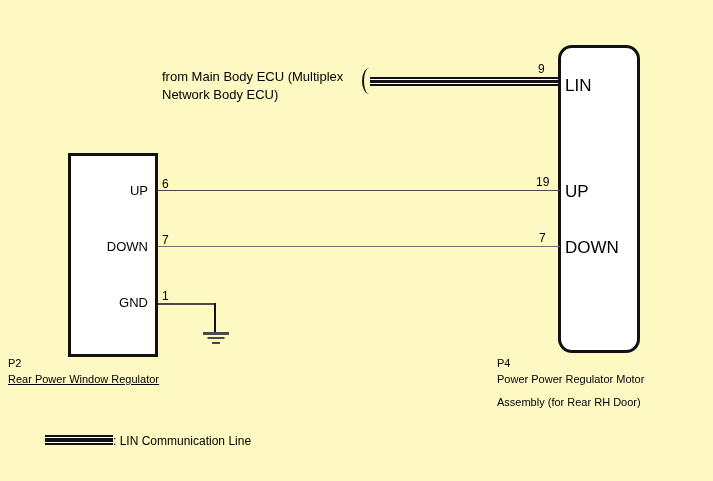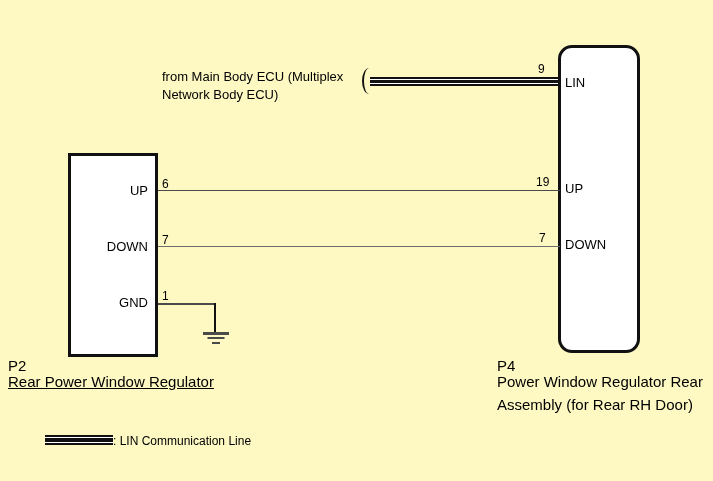--- a/index.html
+++ b/index.html
@@ -94,25 +94,25 @@
     line-height: 1.28;
   }
   .pin-name {
     font-size: 13px;
     text-align: right;
   }
   .pin-num {
     font-size: 12px;
   }
   .pin-name-r {
-    font-size: 13px;
+    font-size: 17px;
     text-align: left;
   }
   .caption {
-    font-size: 15px;
+    font-size: 11px;
   }
   .note {
     font-size: 13px;
   }
   .legend-text {
     font-size: 12px;
   }
 
   
   #ground-symbol {
@@ -194,19 +194,19 @@
   <div id="ground-symbol">
     <i class="g1"></i>
       <i class="g2"></i>
       <i class="g3"></i>
   </div>
 
   <div class="txt caption" style="left:8px; top:356px;">P2</div>
   <div class="txt caption" style="left:8px; top:372px;text-decoration:underline;">Rear Power Window Regulator</div>
 
   <div class="txt caption" style="left:497px; top:356px;">P4</div>
-  <div class="txt caption" style="left:497px; top:372px;">Power Window Regulator Rear</div>
+  <div class="txt caption" style="left:497px; top:372px;">Power Power Regulator Motor</div>
   <div class="txt caption" style="left:497px; top:395px;">Assembly (for Rear RH Door)</div>
 
   <div id="legend-swatch"></div>
   <div class="txt legend-text" style="left:113px; top:434px;">: LIN Communication Line</div>
 
 </div>
 
 </body></html>

